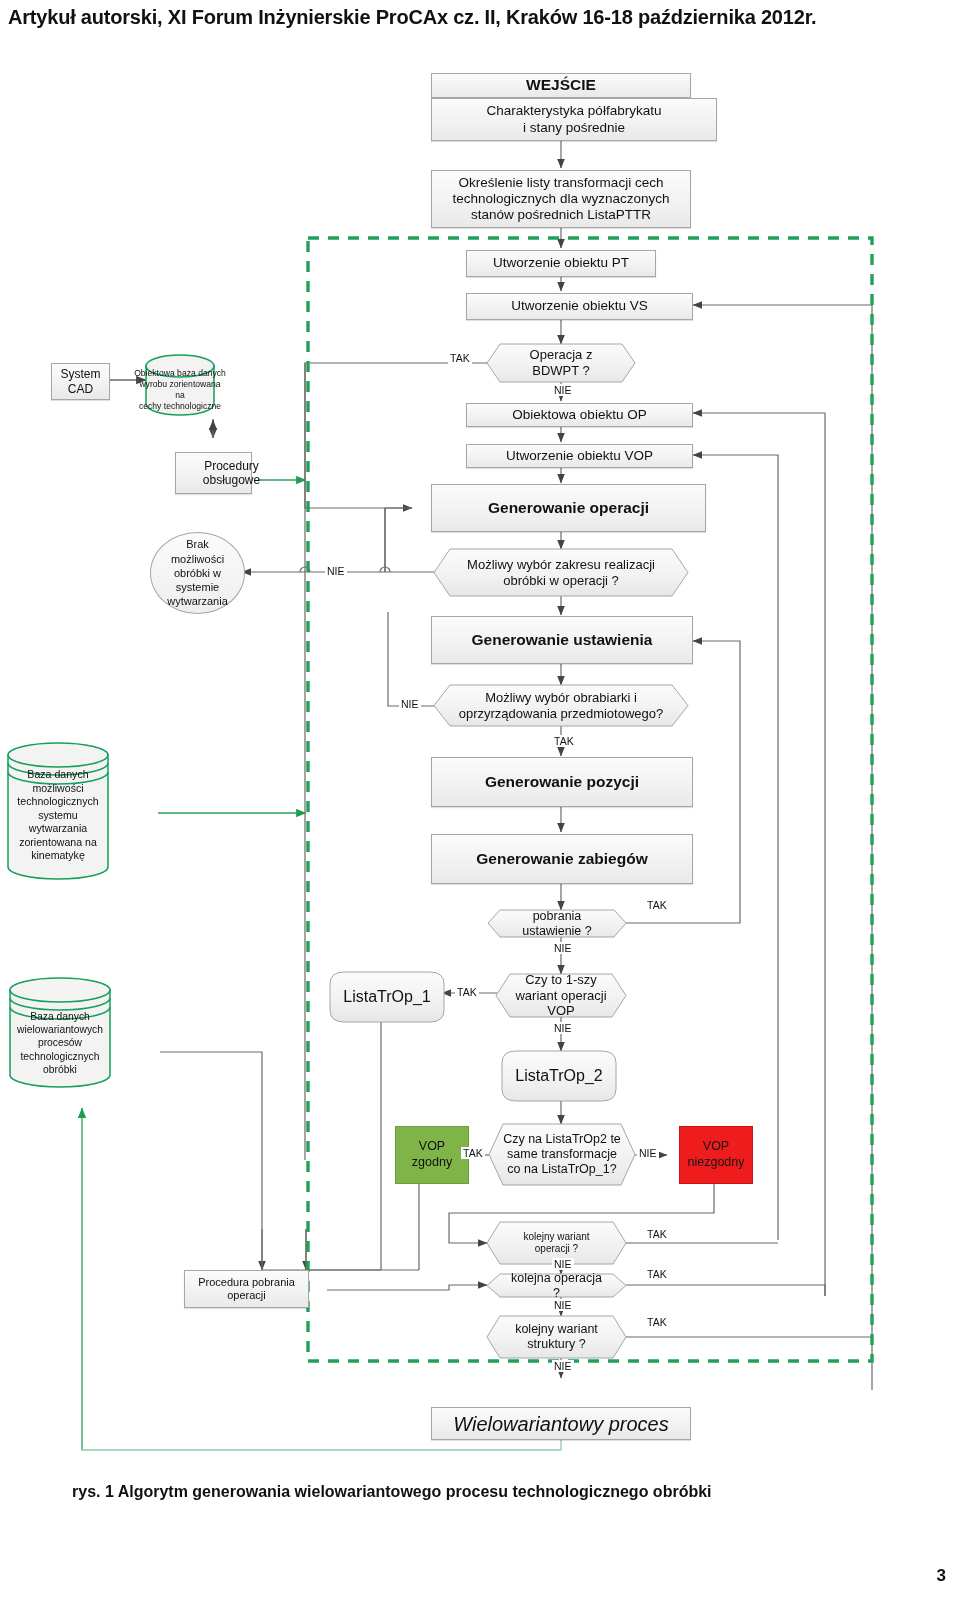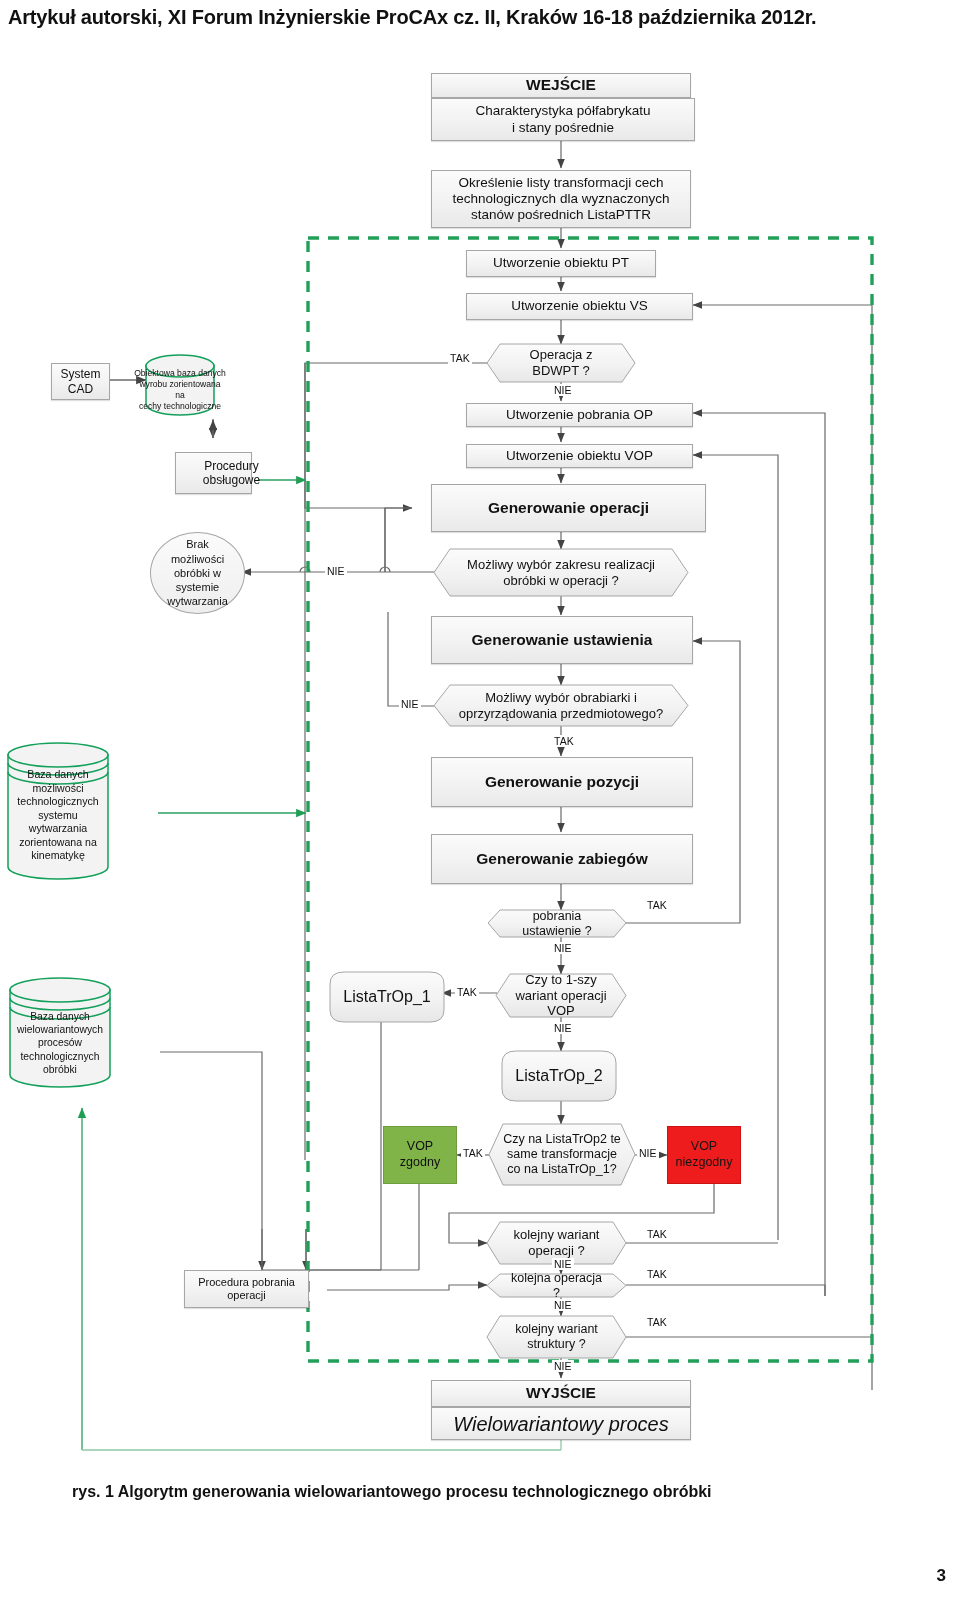--- a/index.html
+++ b/index.html
@@ -28,21 +28,21 @@
 
   .ellipse{
     position:absolute;border:1px solid #a6a6a6;border-radius:50%;
     background:linear-gradient(to bottom,#fbfbfb,#eeeeee);
     display:flex;align-items:center;justify-content:center;text-align:center;
     font-size:11px;line-height:1.3;padding:0 8px;box-sizing:border-box;
   }
   .doclabel{position:absolute;left:0;top:0;width:100%;height:100%;display:flex;align-items:center;justify-content:center;font-size:16px;color:#111;}
 
   .chip{position:absolute;display:flex;align-items:center;justify-content:center;text-align:center;
-        font-size:12.5px;line-height:1.25;box-sizing:border-box;}
+        font-size:12.5px;line-height:1.25;box-sizing:border-box;margin-left:12px;}
   .chip.green{background:#80b449;border:1px solid #6e9d3f;color:#101010;}
   .chip.red{background:#ee1c1c;border:1px solid #cc1111;color:#151515;}
 
   .edgelabel{position:absolute;font-size:10.5px;color:#111;background:#fff;padding:0 2px;white-space:nowrap;}
 </style>
 </head>
 <body>
 
 <div id="root">
 
@@ -214,42 +214,42 @@
 
     <g stroke="#13a05a" stroke-width="1.5" fill="#f3f3f3">
       <path d="M10,990 v85 a50,12 0 0 0 100,0 v-85 z"></path>
       <ellipse cx="60" cy="990" rx="50" ry="12"></ellipse>
       <path d="M10,998 a50,12 0 0 0 100,0" fill="none"></path>
       <path d="M10,1007 a50,12 0 0 0 100,0" fill="none"></path>
     </g>
   </svg>
 
   <div class="node proc hdrbox" style="left:431px;top:73px;width:260px;height:25px;">WEJŚCIE</div>
-  <div class="node proc" style="left:431px;top:98px;width:264px;height:43px;white-space:pre-line;">Charakterystyka półfabrykatu
+  <div class="node proc" style="left:431px;top:98px;width:286px;height:43px;white-space:pre-line;">Charakterystyka półfabrykatu
 i stany pośrednie</div>
 
   <div class="node proc" style="left:431px;top:170px;width:260px;height:58px;padding:0 6px;">Określenie listy transformacji cech technologicznych dla wyznaczonych stanów pośrednich ListaPTTR</div>
 
   <div class="node proc" style="left:466px;top:250px;width:190px;height:27px;">Utworzenie obiektu PT</div>
 
   <div class="node proc" style="left:466px;top:293px;width:227px;height:27px;">Utworzenie obiektu VS</div>
 
   <div class="node proc small" style="left:51px;top:363px;width:59px;height:37px;white-space:pre-line;font-size:12px;">System
 CAD</div>
 
   <div class="cyltext" style="left:134px;top:368px;width:92px;white-space:pre-line;font-size:8.6px;">Obiektowa baza danych
 wyrobu zorientowana na
 cechy technologiczne</div>
 
   <div class="node proc" style="left:175px;top:452px;width:77px;height:42px;white-space:pre-line;font-size:12px;padding-left:36px;">Procedury
 obsługowe</div>
 
   <div class="hexlabel" style="left:487px;top:344px;width:148px;height:38px;">Operacja z BDWPT ?</div>
 
-  <div class="node proc" style="left:466px;top:403px;width:227px;height:24px;">Utworzenie pobrania OP</div>
+  <div class="node proc" style="left:466px;top:403px;width:227px;height:24px;">Obiektowa obiektu OP</div>
 
   <div class="node proc" style="left:466px;top:444px;width:227px;height:24px;">Utworzenie obiektu VOP</div>
 
   <div class="node proc big" style="left:431px;top:484px;width:275px;height:48px;">Generowanie operacji</div>
 
   <div class="ellipse" style="left:150px;top:532px;width:95px;height:82px;white-space:pre-line;">Brak możliwości
 obróbki w systemie
 wytwarzania</div>
 
   <div class="hexlabel" style="left:434px;top:549px;width:254px;height:47px;text-align:center;">Możliwy wybór zakresu realizacji obróbki w operacji ?</div>
@@ -283,30 +283,29 @@
 obróbki</div>
 
   <div class="chip green" style="left:383px;top:1126px;width:74px;height:58px;white-space:pre-line;">VOP
 zgodny</div>
 
   <div class="hexlabel" style="left:489px;top:1124px;width:146px;height:61px;padding:0 13px;font-size:12.5px;">Czy  na ListaTrOp2 te same transformacje co na ListaTrOp_1?</div>
 
   <div class="chip red" style="left:667px;top:1126px;width:74px;height:58px;white-space:pre-line;">VOP
 niezgodny</div>
 
-  <div class="hexlabel" style="left:487px;top:1222px;width:139px;height:42px;font-size:13px;">kolejny wariant operacji ?</div>
+  <div class="hexlabel" style="left:487px;top:1222px;width:139px;height:42px;font-size:10px;">kolejny wariant operacji ?</div>
 
   <div class="node proc" style="left:184px;top:1270px;width:125px;height:38px;white-space:pre-line;font-size:11px;">Procedura pobrania
 operacji</div>
 
   <div class="hexlabel" style="left:487px;top:1274px;width:139px;height:23px;font-size:12.5px;">kolejna operacja ?</div>
 
   <div class="hexlabel" style="left:487px;top:1316px;width:139px;height:42px;font-size:12.5px;">kolejny wariant struktury ?</div>
 
-  <div class="node proc hdrbox" style="left:431px;top:1380px;width:260px;height:27px;">WYJŚCIE</div>
   <div class="node proc" style="left:431px;top:1407px;width:260px;height:33px;font-size:20px;font-style:italic;">Wielowariantowy proces</div>
 
   <div class="edgelabel" style="left:448px;top:352px;">TAK</div>
   <div class="edgelabel" style="left:552px;top:384px;">NIE</div>
   <div class="edgelabel" style="left:325px;top:565px;">NIE</div>
   <div class="edgelabel" style="left:399px;top:698px;">NIE</div>
   <div class="edgelabel" style="left:552px;top:735px;">TAK</div>
   <div class="edgelabel" style="left:645px;top:899px;">TAK</div>
   <div class="edgelabel" style="left:552px;top:942px;">NIE</div>
   <div class="edgelabel" style="left:455px;top:986px;">TAK</div>

